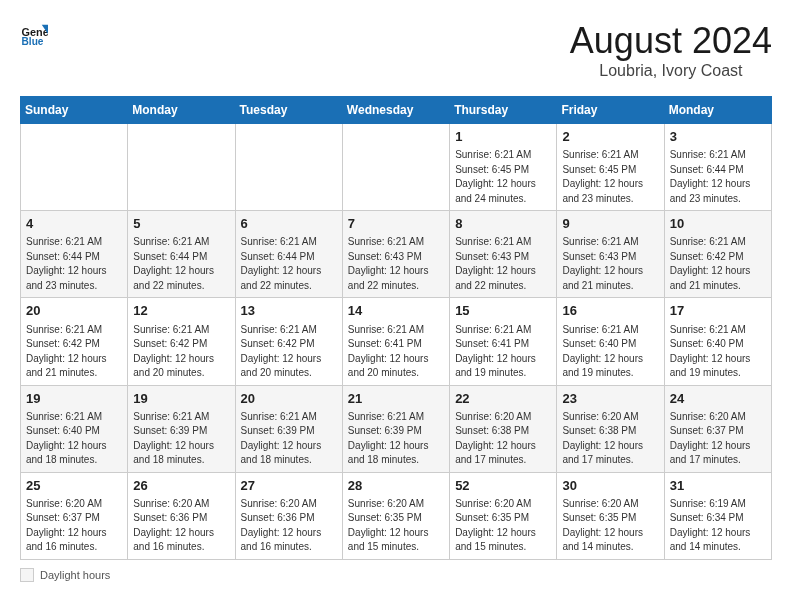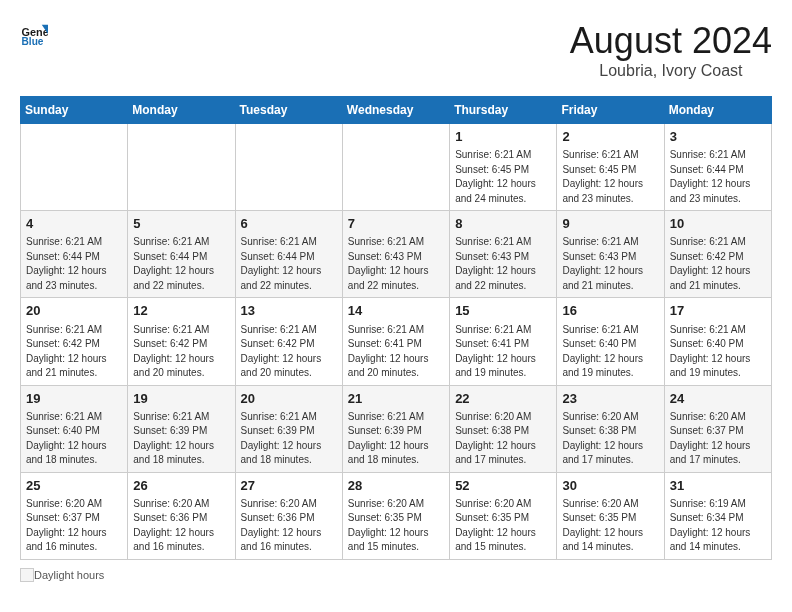--- a/index.html
+++ b/index.html
@@ -78,20 +78,21 @@
     }
     .empty-cell {
       background: #fff !important;
     }
     .footer {
       margin-top: 8px;
       font-size: 11px;
       color: #555;
       display: flex;
       align-items: center;
+      gap: 6px;
     }
     .footer-box {
       width: 14px;
       height: 14px;
       background: #f5f5f5;
       border: 1px solid #ccc;
       display: inline-block;
     }
   </style>
 </head>

